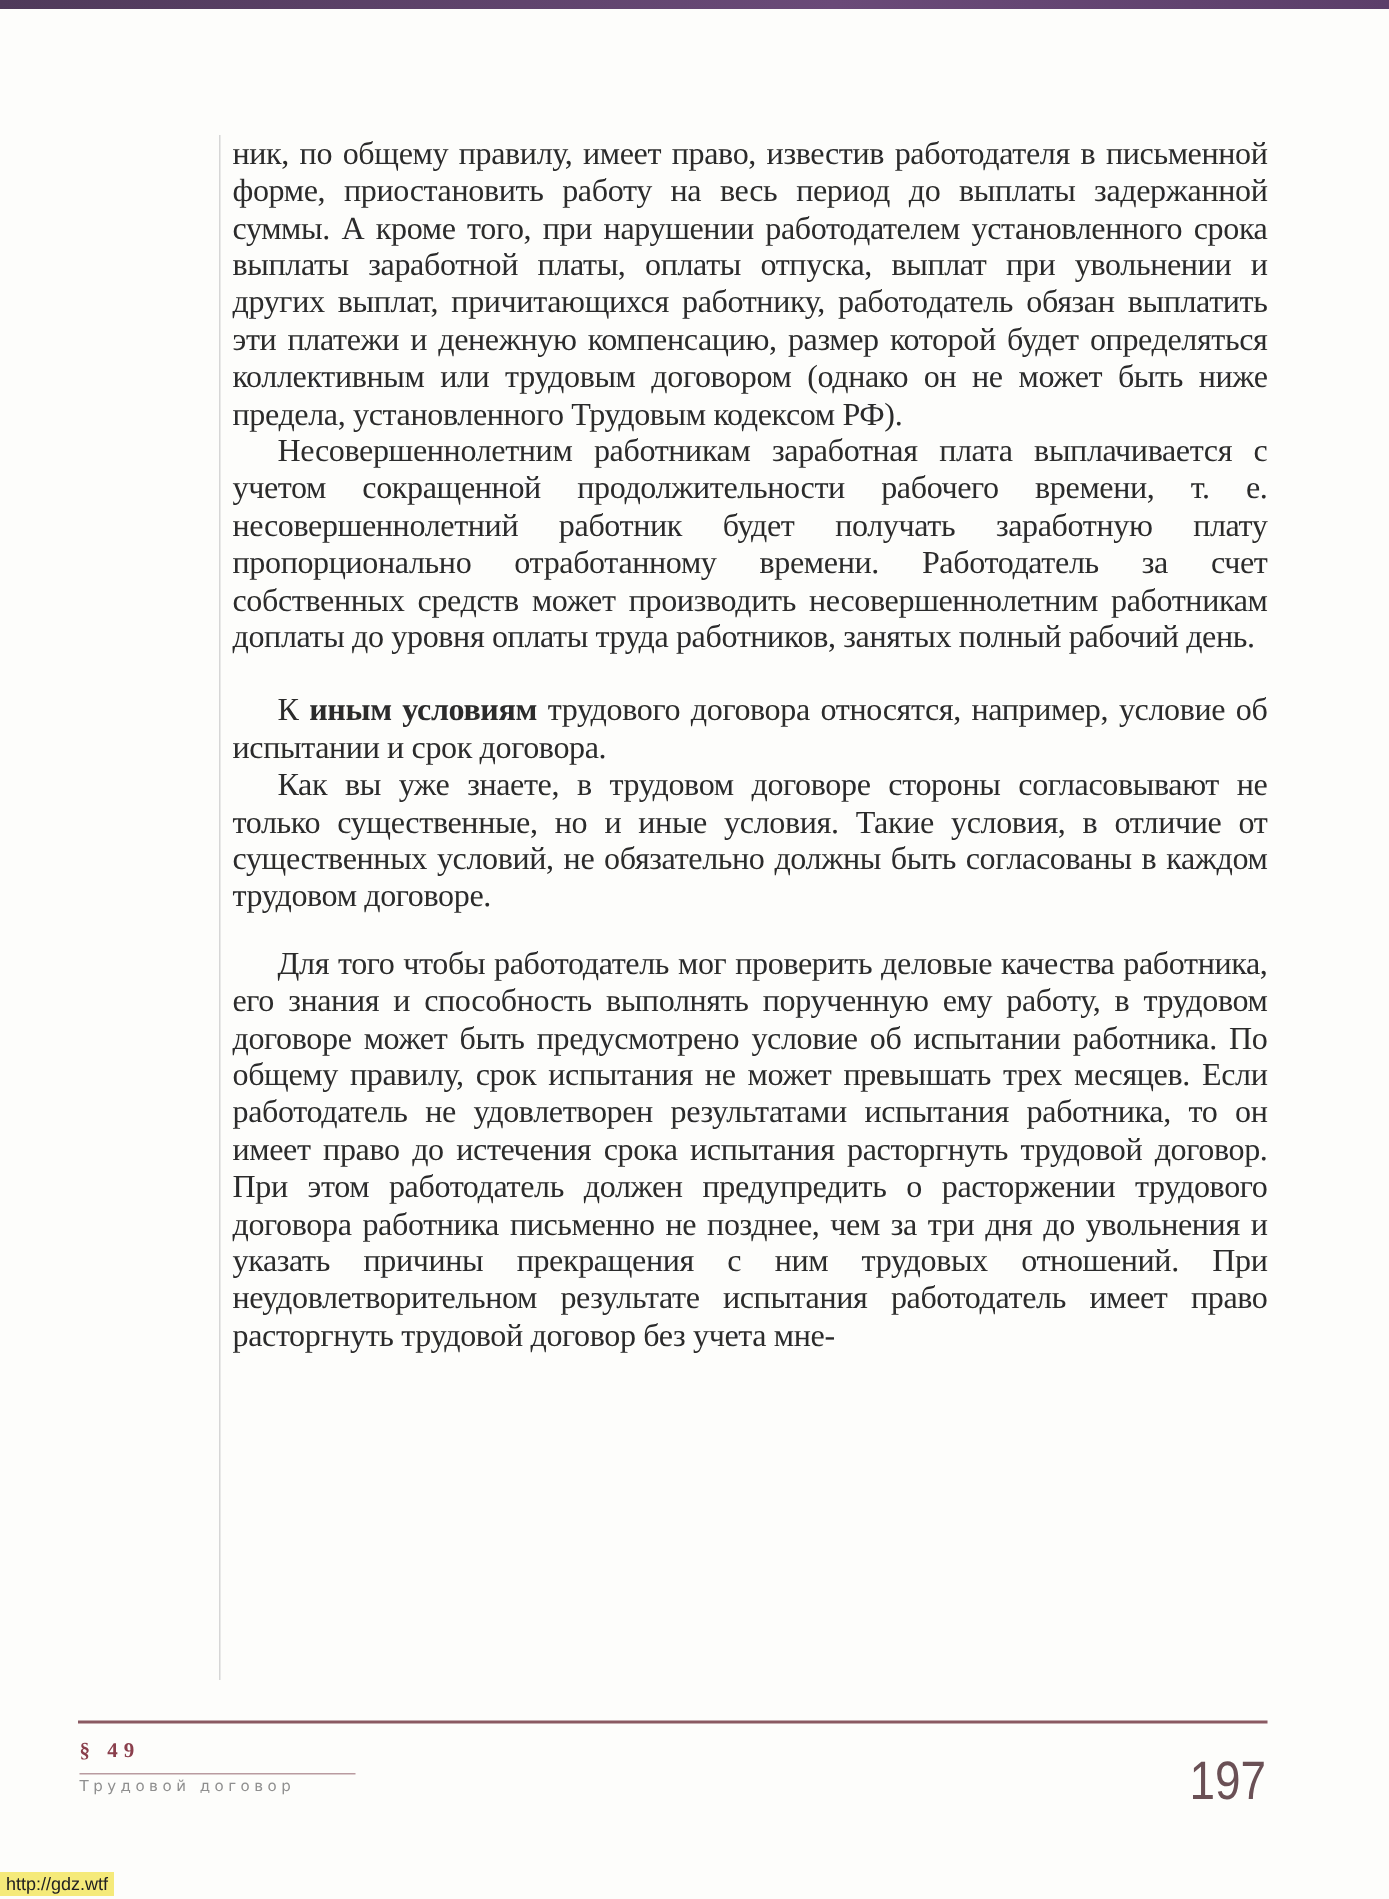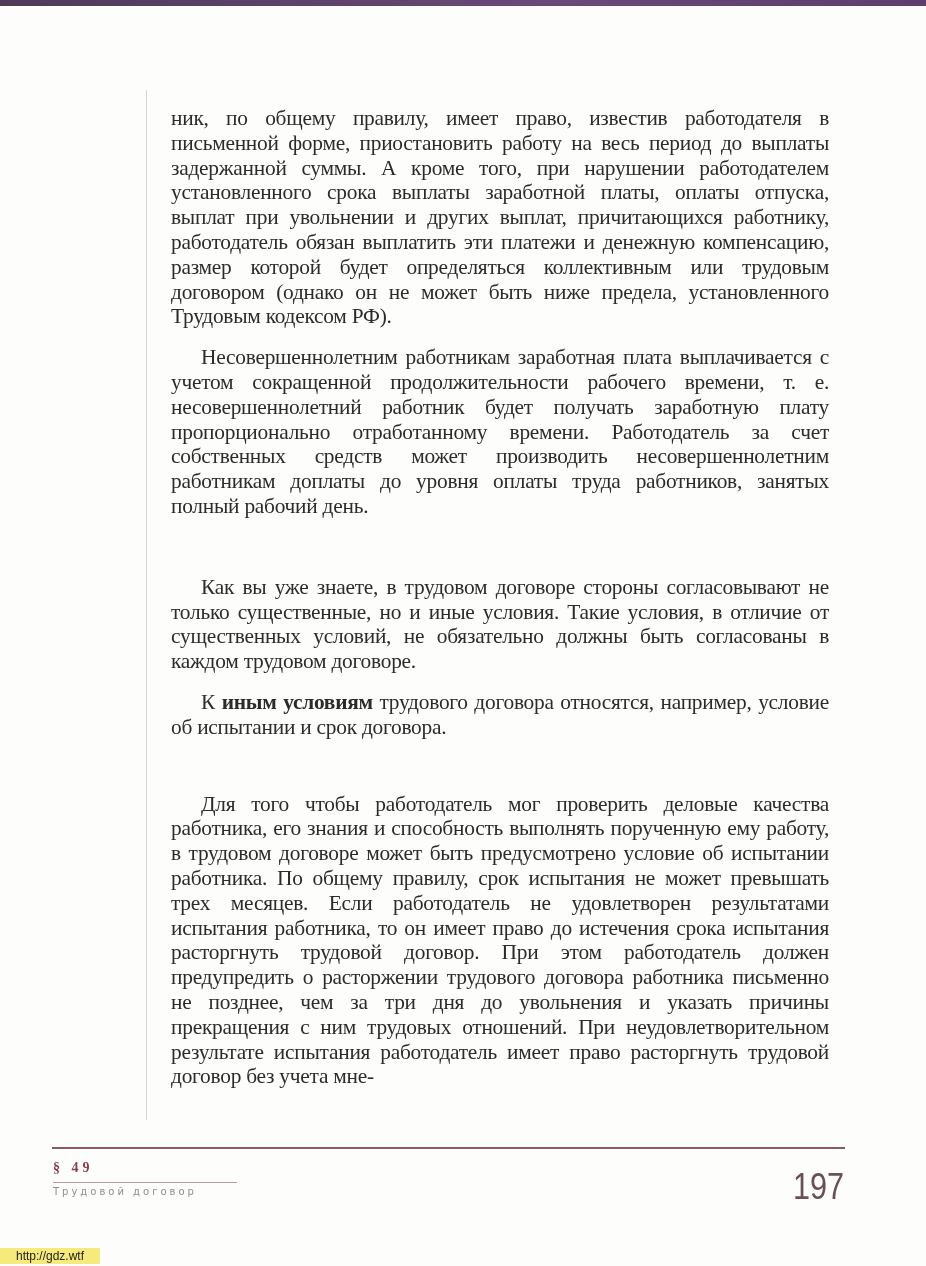--- a/index.html
+++ b/index.html
@@ -15,21 +15,21 @@
     }
     .margin-rule {
       position: absolute; left: 146px; top: 90px; width: 1px; height: 1030px;
       background: #d6d6d6;
     }
     .content {
       position: absolute; left: 155px; top: 90px; width: 690px;
       font-size: 21.4px; line-height: 24.8px; text-align: justify;
       letter-spacing: -0.25px;
     }
-    .content p { margin: 16px; }
+    .content p { margin: 0; }
     .content p.indent { text-indent: 30px; }
     .gap { height: 24px; }
     .gap-small { height: 20px; }
     .subhead { font-style: italic; font-weight: bold; text-indent: 30px; }
     .bold { font-weight: bold; }
     .footer-rule {
       position: absolute; left: 52px; top: 1147px; width: 793px; height: 2px;
       background: #8a5a62;
     }
     .para-num {
@@ -45,37 +45,37 @@
       position: absolute; left: 53px; top: 1186px;
       font-family: "DejaVu Sans", sans-serif;
       font-size: 10px; letter-spacing: 3px; color: #8f8f8f;
     }
     .page-num {
       position: absolute; right: 82px; top: 1166px;
       font-family: "Liberation Sans", sans-serif;
       font-size: 36px; color: #6a5055; transform: scaleX(0.85); transform-origin: right;
     }
     .watermark {
-      position: absolute; left: 0; top: 1248px; padding: 1px 16px;
+      position: absolute; left: 0; top: 1248px; padding: 1px 4px;
       background: #f5ea7a; font-family: "Liberation Sans", sans-serif;
       font-size: 12px; color: #222;
     }
   </style>
 </head>
 <body>
 
 <div class="top-bar"></div>
 <div class="margin-rule"></div>
 
 <div class="content">
   <p>ник, по общему правилу, имеет право, известив работодателя в письменной форме, приостановить работу на весь период до выплаты задержанной суммы. А кроме того, при нарушении работодателем установленного срока выплаты заработной платы, оплаты отпуска, выплат при увольнении и других выплат, причитающихся работнику, работодатель обязан выплатить эти платежи и денежную компенсацию, размер которой будет определяться коллективным или трудовым договором (однако он не может быть ниже предела, установленного Трудовым кодексом РФ).</p>
   <p class="indent">Несовершеннолетним работникам заработная плата выплачивается с учетом сокращенной продолжительности рабочего времени, т. е. несовершеннолетний работник будет получать заработную плату пропорционально отработанному времени. Работодатель за счет собственных средств может производить несовершеннолетним работникам доплаты до уровня оплаты труда работников, занятых полный рабочий день.</p>
   <div class="gap"></div>
+  <p class="indent"><span>К </span><span class="bold">иным условиям</span><span> трудового договора относятся, например, условие об испытании и срок договора.</span></p>
   <p class="indent">Как вы уже знаете, в трудовом договоре стороны согласовывают не только существенные, но и иные условия. Такие условия, в отличие от существенных условий, не обязательно должны быть согласованы в каждом трудовом договоре.</p>
-  <p class="indent"><span>К </span><span class="bold">иным условиям</span><span> трудового договора относятся, например, условие об испытании и срок договора.</span></p>
   <div class="gap-small"></div>
   <p class="indent">Для того чтобы работодатель мог проверить деловые качества работника, его знания и способность выполнять порученную ему работу, в трудовом договоре может быть предусмотрено условие об испытании работника. По общему правилу, срок испытания не может превышать трех месяцев. Если работодатель не удовлетворен результатами испытания работника, то он имеет право до истечения срока испытания расторгнуть трудовой договор. При этом работодатель должен предупредить о расторжении трудового договора работника письменно не позднее, чем за три дня до увольнения и указать причины прекращения с ним трудовых отношений. При неудовлетворительном результате испытания работодатель имеет право расторгнуть трудовой договор без учета мне-</p>
 </div>
 
 <div class="footer-rule"></div>
 <div class="para-num">§ 49</div>
 <div class="para-under"></div>
 <div class="chapter-title">Трудовой договор</div>
 <div class="page-num">197</div>
 

